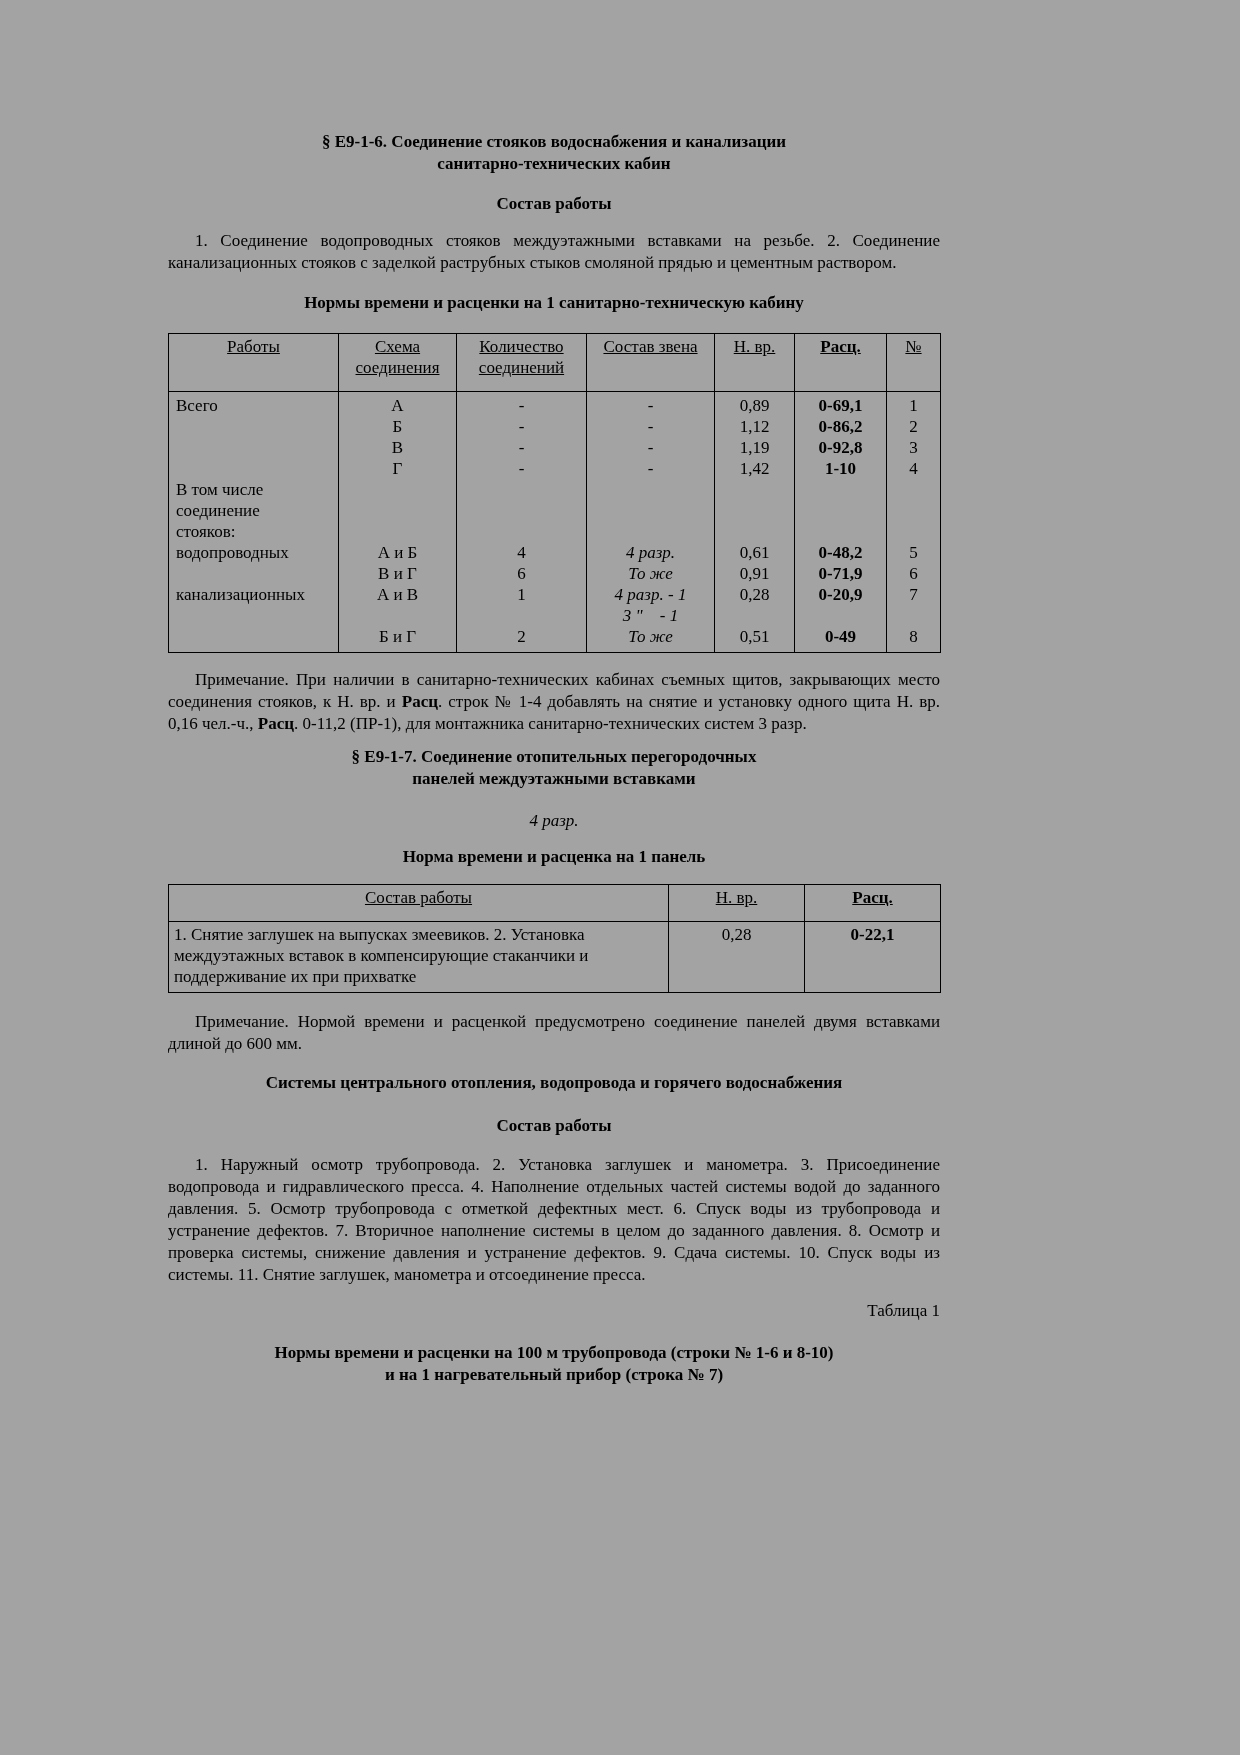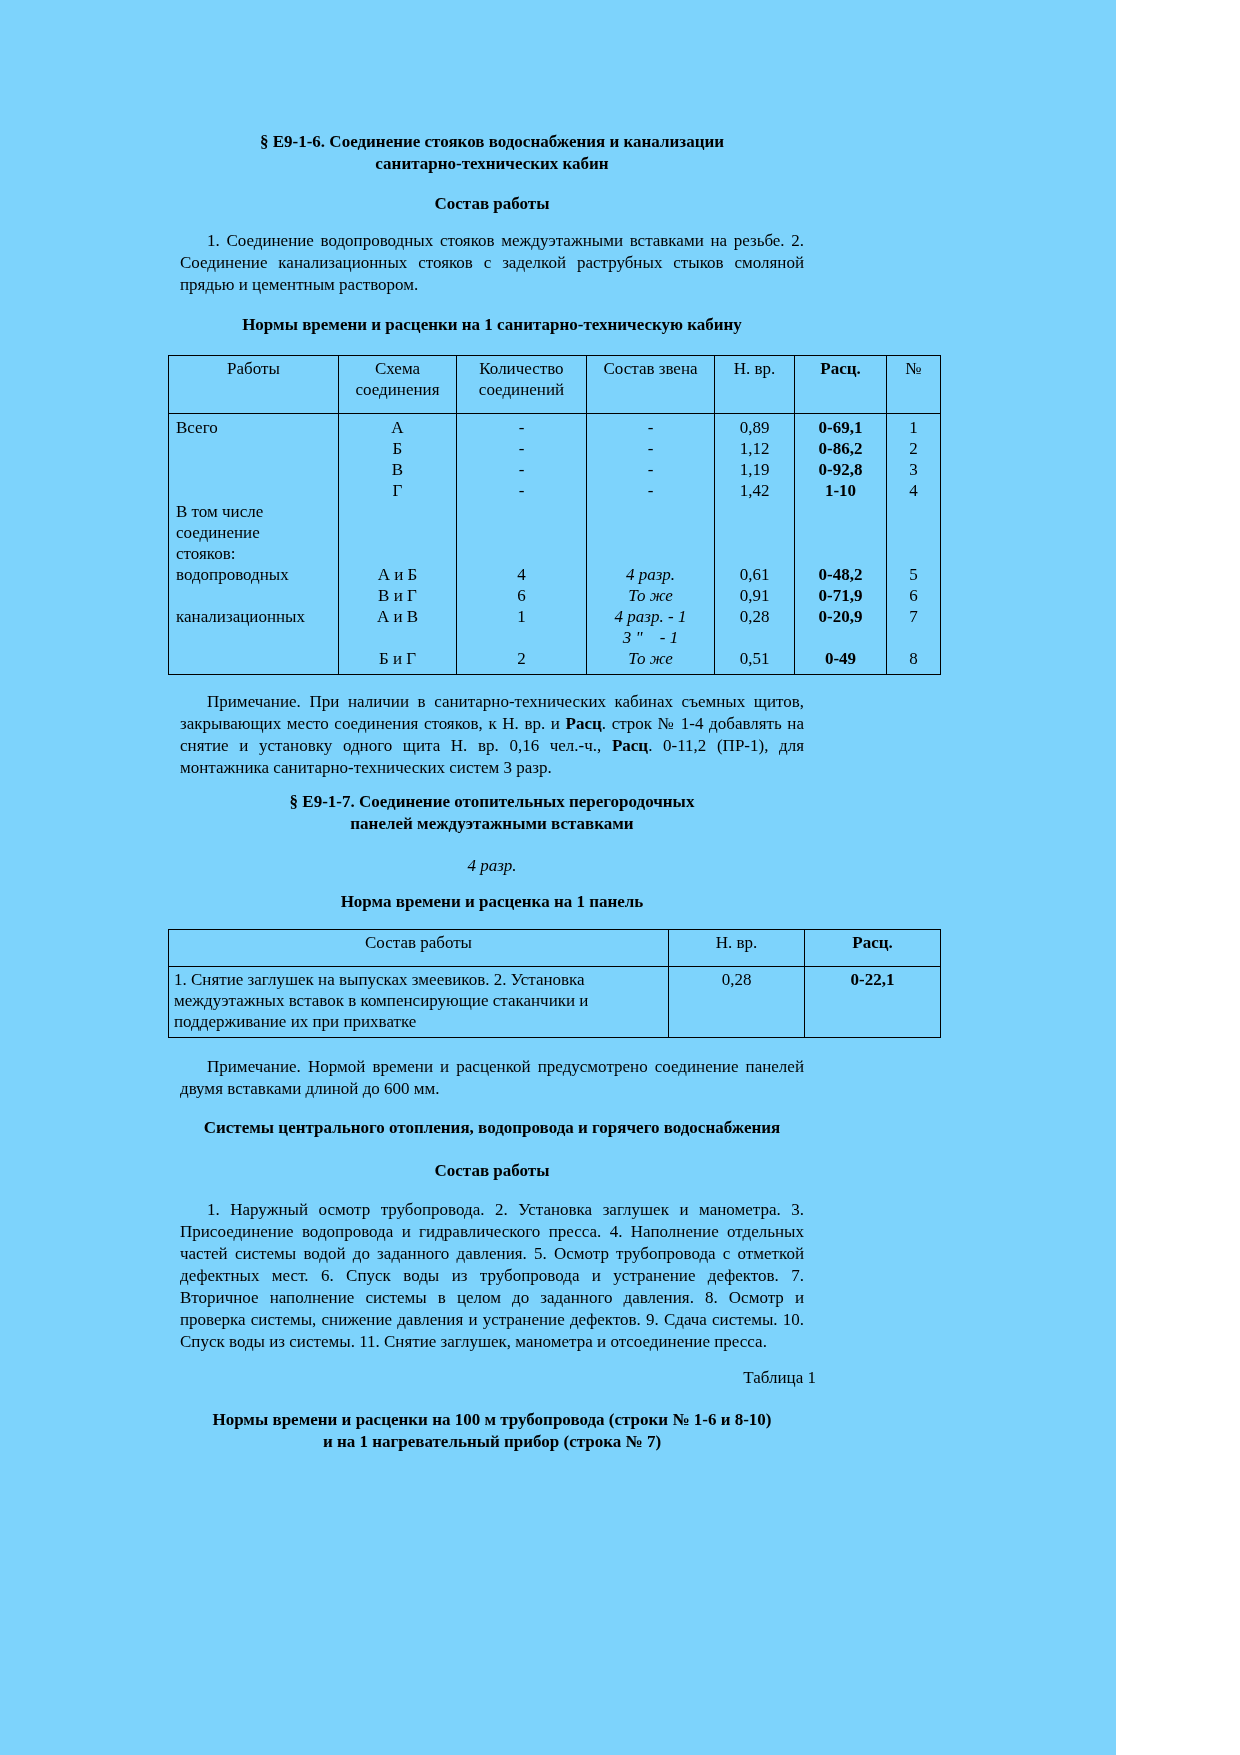--- a/index.html
+++ b/index.html
@@ -1,31 +1,31 @@
 <!DOCTYPE html>
 <html><head>
 <meta charset="utf-8">
 <style>
   * { box-sizing: border-box; }
   html, body { margin:0; padding:0; background:#ffffff; }
   body { font-family:"Liberation Serif","DejaVu Serif",serif; color:#000000; }
-  .page { width:1116px; height:1755px; padding:131px 300px 0 168px; font-size:17px; line-height:22px; background:#7dd3fc; overflow:hidden; }
+  .page { width:1240px; height:1755px; padding:131px 300px 0 168px; font-size:17px; line-height:22px; background:#a3a3a3; overflow:hidden; }
   .center { text-align:center; }
   .b { font-weight:bold; }
   .i { font-style:italic; }
   .right { text-align:right; }
-  p { margin:12px; }
+  p { margin:0; }
   .just { text-align:justify; text-indent:27px; }
   .mt11 { margin-top:11px; } .mt14 { margin-top:14px; } .mt15 { margin-top:15px; }
   .mt16 { margin-top:16px; } .mt17 { margin-top:17px; } .mt18 { margin-top:18px; }
   .mt19 { margin-top:19px; } .mt20 { margin-top:20px; } .mt21 { margin-top:21px; }
 
   table.doc { width:100%; border-collapse:collapse; table-layout:fixed; border:1px solid #000; }
   table.doc th, table.doc td { border-left:1px solid #000; border-right:1px solid #000; padding:0 4px; vertical-align:top; text-align:center; font-weight:normal; line-height:21px; }
-  table.doc thead th { border-bottom:1px solid #000; padding-top:2px; padding-bottom:13px; }
+  table.doc thead th { border-bottom:1px solid #000; padding-top:2px; padding-bottom:13px;text-decoration:underline; }
   .t1 tbody tr:first-child td { padding-top:3px; }
   .t1 tbody tr:last-child td { padding-bottom:5px; }
   .t1 td:first-child { text-align:left; padding-left:7px;font-family:Liberation Serif, serif; }
   .t1 td:nth-child(4) { font-style:italic; }
   .t1 td:nth-child(6), .t1 th:nth-child(6) { font-weight:bold; }
   .t2 td:first-child { text-align:left; padding-left:5px; }
   .t2 td:nth-child(3), .t2 th:nth-child(3) { font-weight:bold; }
   .t2 tbody td { padding-top:2px; padding-bottom:5px;margin-left:12px; }
 </style>
 </head>

